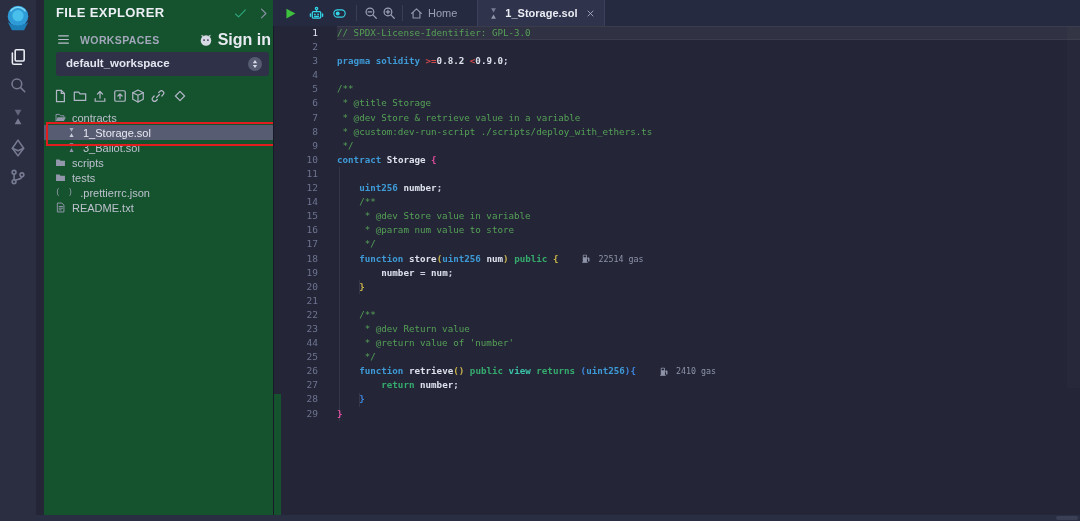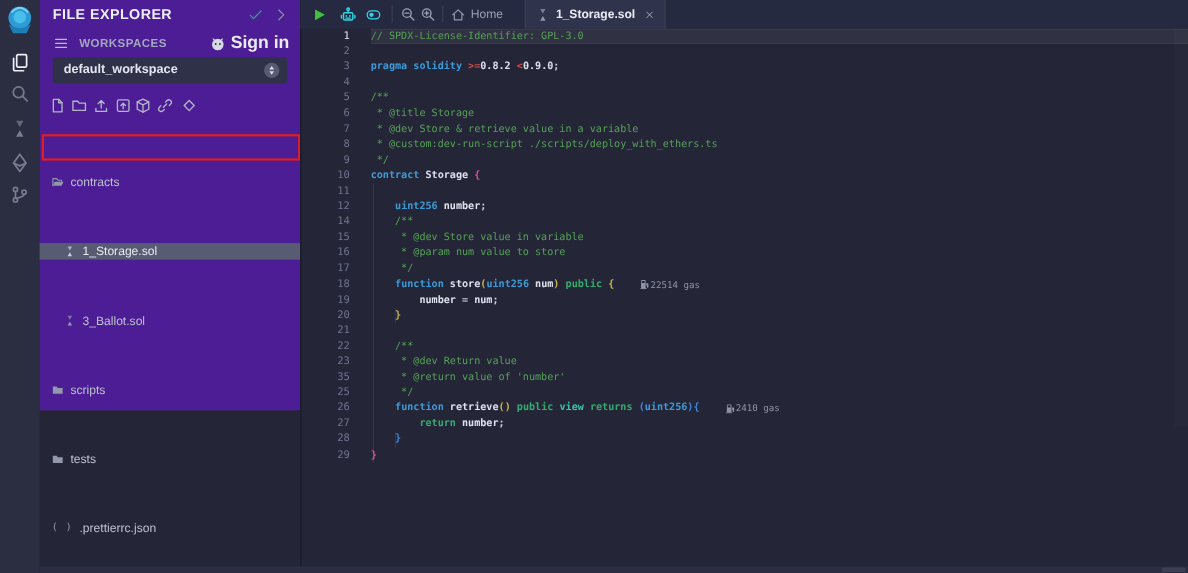--- a/index.html
+++ b/index.html
@@ -10,36 +10,36 @@
   }
   svg{display:block;}
 
   
   #iconbar{position:absolute;left:0;top:0;width:36px;height:521px;background:#2b2d41;}
   #iconbar .act{position:absolute;left:50%;transform:translateX(-50%);width:18px;height:18px;color:#767b92;cursor:pointer;}
   #iconbar .act.active{color:#eceef6;}
   #iconbar .logo{position:absolute;left:3px;top:3px;width:30px;height:30px;}
 
   
-  #panel{position:absolute;left:36px;top:0;width:237px;height:373px;background:#4c1d95;}
+  #panel{position:absolute;left:44px;top:0;width:237px;height:521px;background:#14532d;}
   .panel-title{position:absolute;left:12px;top:5px;font-size:13px;font-weight:bold;color:#edeff6;letter-spacing:.4px;}
   .hdr-check{position:absolute;right:34px;top:7px;width:13px;height:13px;color:#2fa77c;}
   .hdr-chev{position:absolute;right:11px;top:7px;width:13px;height:13px;color:#8b90a6;}
   .ws-burger{position:absolute;left:12px;top:33px;width:15px;height:13px;color:#b9bdcc;}
   .ws-label{position:absolute;left:36px;top:34px;font-size:10.5px;font-weight:bold;color:#a3a7bb;letter-spacing:.4px;}
   .signin{position:absolute;right:10px;top:31px;display:flex;align-items:center;gap:5px;cursor:pointer;}
   .signin .gh{width:14px;height:14px;color:#d7dae4;}
   .signin .txt{font-size:16px;font-weight:bold;color:#e9ebf2;}
   .ws-select{position:absolute;left:12px;right:12px;top:52px;height:24px;background:#2f3148;border-radius:3px;cursor:pointer;}
   .ws-select .val{position:absolute;left:10px;top:5px;font-size:11.5px;font-weight:bold;color:#e3e6ef;}
   .ws-select .ud{position:absolute;right:7px;top:5px;width:14px;height:14px;border-radius:50%;background:#565b72;color:#d9dce6;}
   .ptools{position:absolute;left:0;top:88px;width:237px;height:18px;}
   .ptools .ti{position:absolute;top:1px;width:14px;height:14px;color:#b2b6c7;cursor:pointer;}
   #tree{position:absolute;left:0;top:110px;width:237px;}
-  .trow{position:relative;height:15px;display:flex;align-items:center;cursor:pointer;margin-top:48px;}
+  .trow{position:relative;height:15px;display:flex;align-items:center;cursor:pointer;}
   .trow .ticn{width:11px;height:11px;color:#9297ac;flex:none;}
   .trow .tlabel{margin-left:6px;font-size:11px;color:#bdc1cf;white-space:nowrap;}
   .trow.sel{background:#575c72;}
   .trow.sel .tlabel{color:#e7e9f1;}
   .trow.sel .ticn{color:#c9cddb;}
   .braces-txt{font-family:"DejaVu Sans Mono",monospace;font-size:9px;color:#9297ac;letter-spacing:1px;}
   #redbox{position:absolute;left:2px;top:122px;width:231px;height:20px;border:2px solid #e11d1d;pointer-events:none;}
 
   
   #editor{position:absolute;left:273px;top:0;right:0;height:394px;background:#242638;}
@@ -64,21 +64,21 @@
   .tk-cm{color:#55a055;font-weight:normal;}
   .tk-kw{color:#3e9ad6;}
   .tk-id{color:#dde1ec;}
   .tk-pl{color:#ccd0de;}
   .tk-op{color:#d14b4b;}
   .tk-gr{color:#35ab6d;}
   .tk-tl{color:#3cc3a7;}
   .tk-b1{color:#df4a9d;}
   .tk-b2{color:#c9b44a;}
   .tk-b3{color:#3f86dd;}
-  .gas{margin-left:24px;color:#8e93a8;font-size:8.3px;font-weight:normal;display:inline-flex;align-items:center;gap:1px;vertical-align:top;}
+  .gas{margin-left:24px;color:#8e93a8;font-size:8.3px;font-weight:normal;display:inline-flex;align-items:center;gap:8px;vertical-align:top;}
   .gas svg{width:8px;height:9px;}
   .iguide{position:absolute;width:1px;background:rgba(255,255,255,.08);}
   #scrolltrack{position:absolute;right:0;top:26px;width:13px;bottom:6px;background:rgba(255,255,255,.015);}
 
   
   #bottomstrip{position:absolute;left:36px;right:0;top:515px;height:6px;background:#2a2e42;}
   #bottomstrip .corner{position:absolute;right:2px;top:1px;width:22px;height:4px;background:#3a3f55;border-radius:2px;}
 </style>
 </head>
 <body>
@@ -420,21 +420,21 @@
       </div>
       <div class="cline">
         <div class="ln">22</div>
         <div class="ctext"><span class="tk-cm">    /**</span></div>
       </div>
       <div class="cline">
         <div class="ln">23</div>
         <div class="ctext"><span class="tk-cm">     * @dev Return value</span></div>
       </div>
       <div class="cline">
-        <div class="ln">35</div>
+        <div class="ln">44</div>
         <div class="ctext"><span class="tk-cm">     * @return value of 'number'</span></div>
       </div>
       <div class="cline">
         <div class="ln">25</div>
         <div class="ctext"><span class="tk-cm">     */</span></div>
       </div>
       <div class="cline">
         <div class="ln">26</div>
         <div class="ctext"><span class="tk-pl">    </span><span class="tk-kw">function</span><span class="tk-pl"> </span><span class="tk-id">retrieve</span><span class="tk-b2">(</span><span class="tk-b2">)</span><span class="tk-pl"> </span><span class="tk-gr">public</span><span class="tk-pl"> </span><span class="tk-tl">view</span><span class="tk-pl"> </span><span class="tk-gr">returns</span><span class="tk-pl"> </span><span class="tk-b3">(</span><span class="tk-kw">uint256</span><span class="tk-b3">)</span><span class="tk-b3">{</span><span class="gas"><span class="gicn" style="width: 8px; height: 9px;"><svg viewBox="0 0 12 14" width="100%" height="100%" fill="currentColor">
                 <path d="M1 12.5V2.2C1 1.5 1.5 1 2.2 1h4.1c.7 0 1.2.5 1.2 1.2v10.3zM2.2 2.3h4v2.9h-4z" fill-rule="evenodd"></path>

